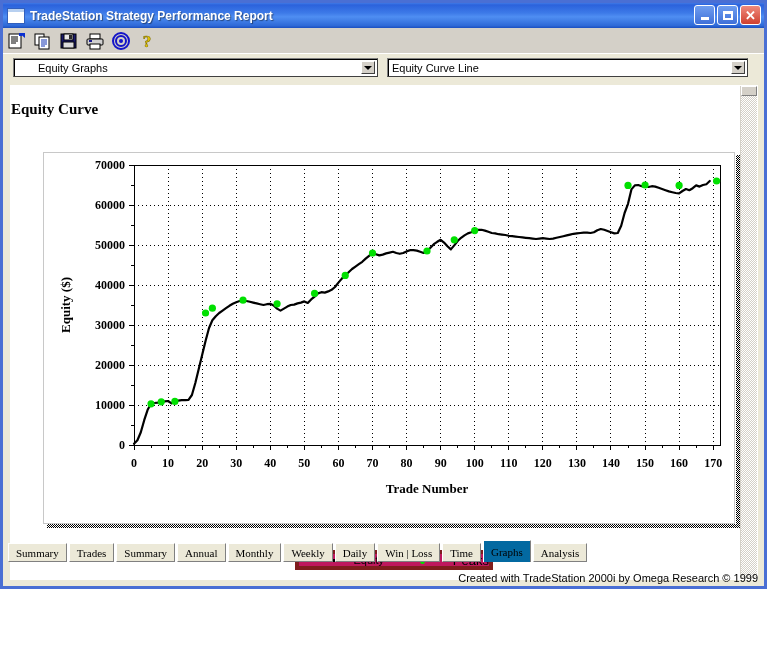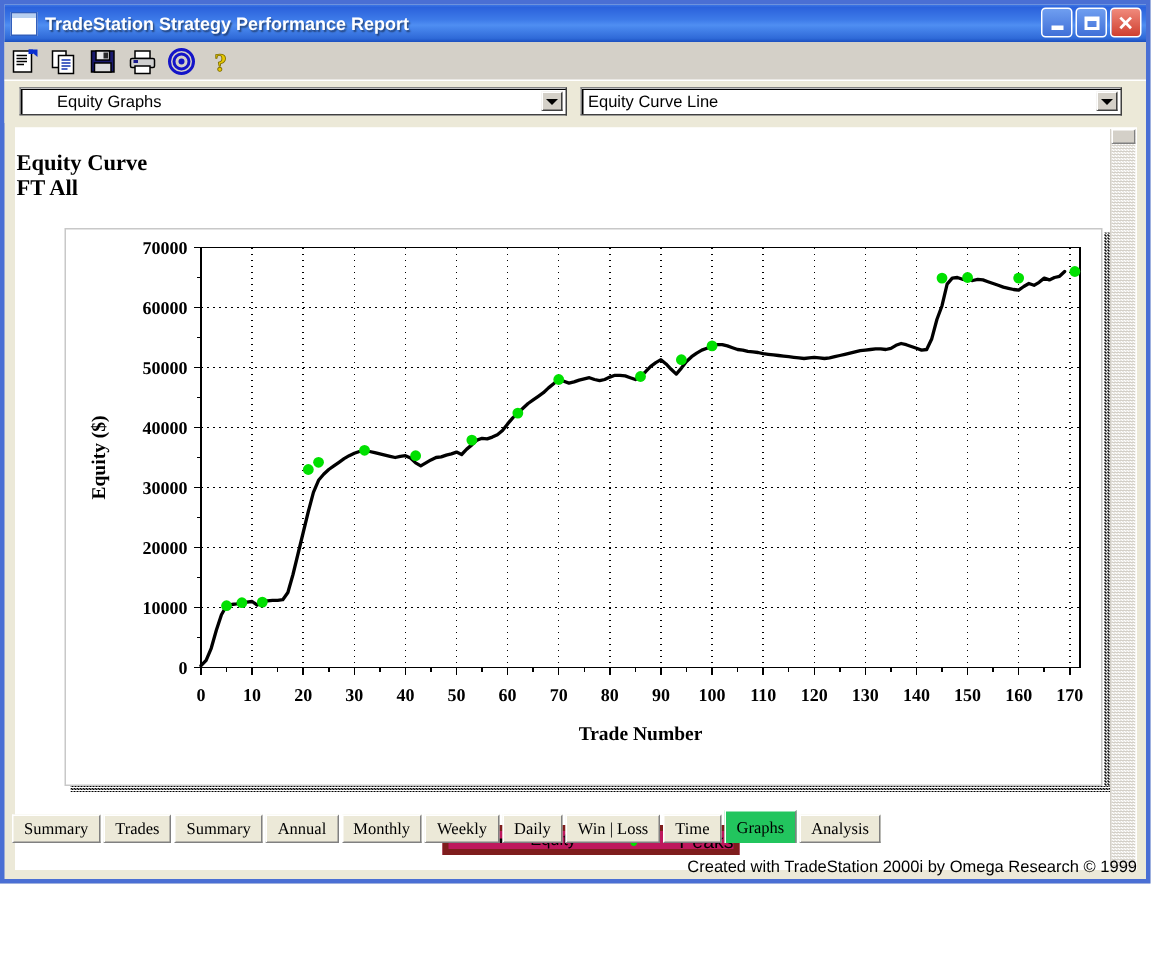--- a/index.html
+++ b/index.html
@@ -153,21 +153,21 @@
   .tab{
     height:19px;padding:0 7px;
     background:#ece9d8;
     border:1px solid #ffffff;border-right-color:#808080;border-bottom-color:#808080;
     box-sizing:border-box;
     display:flex;align-items:center;
     font-size:11px;color:#000;white-space:nowrap;
     font-family:Liberation Serif, serif;
   }
   .tab.active{
-    height:22px;background:#22c55e;border-bottom:none;
+    height:22px;background:#0369a1;border-bottom:none;
     border-top:1px solid #ffffff;
   }
   .footer{
     position:absolute;right:6px;bottom:2px;
     font-size:11px;color:#000;white-space:nowrap;
     font-family:"Liberation Sans",sans-serif;
   }
 
   
   .ax-num{font-family:"Liberation Serif",serif;font-size:12px;font-weight:bold;fill:#000;}
@@ -263,21 +263,20 @@
     <div class="cval">Equity Curve Line</div>
     <div class="carrow">
         <i></i>
       </div>
   </div>
 
   <div class="report">
 
     <div class="chart-title">
       <span>Equity Curve</span>
-      <span class="l2">FT All</span>
     </div>
 
     <div class="shadow-r"></div>
     <div class="shadow-b"></div>
 
     <div class="plotbox">
       <svg id="chart-svg" width="690" height="370" viewBox="0 0 690 370">
           <line x1="90" y1="252" x2="676" y2="252" stroke="#000" stroke-width="1" stroke-dasharray="1,3" shape-rendering="crispEdges"></line>
           <line x1="90" y1="212" x2="676" y2="212" stroke="#000" stroke-width="1" stroke-dasharray="1,3" shape-rendering="crispEdges"></line>
           <line x1="90" y1="172" x2="676" y2="172" stroke="#000" stroke-width="1" stroke-dasharray="1,3" shape-rendering="crispEdges"></line>

